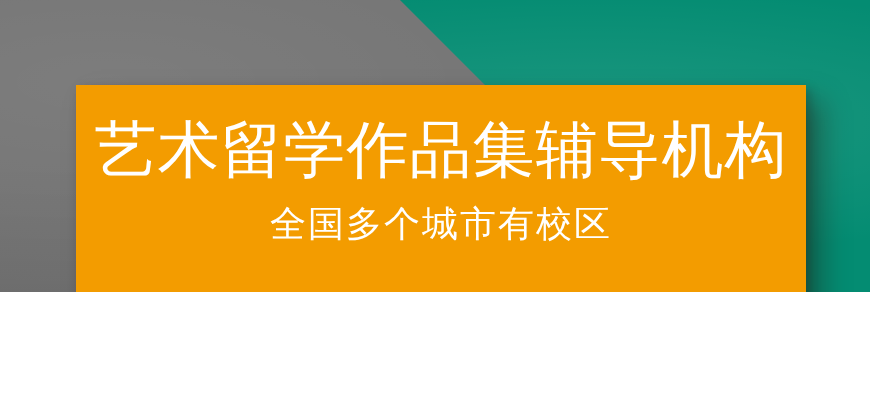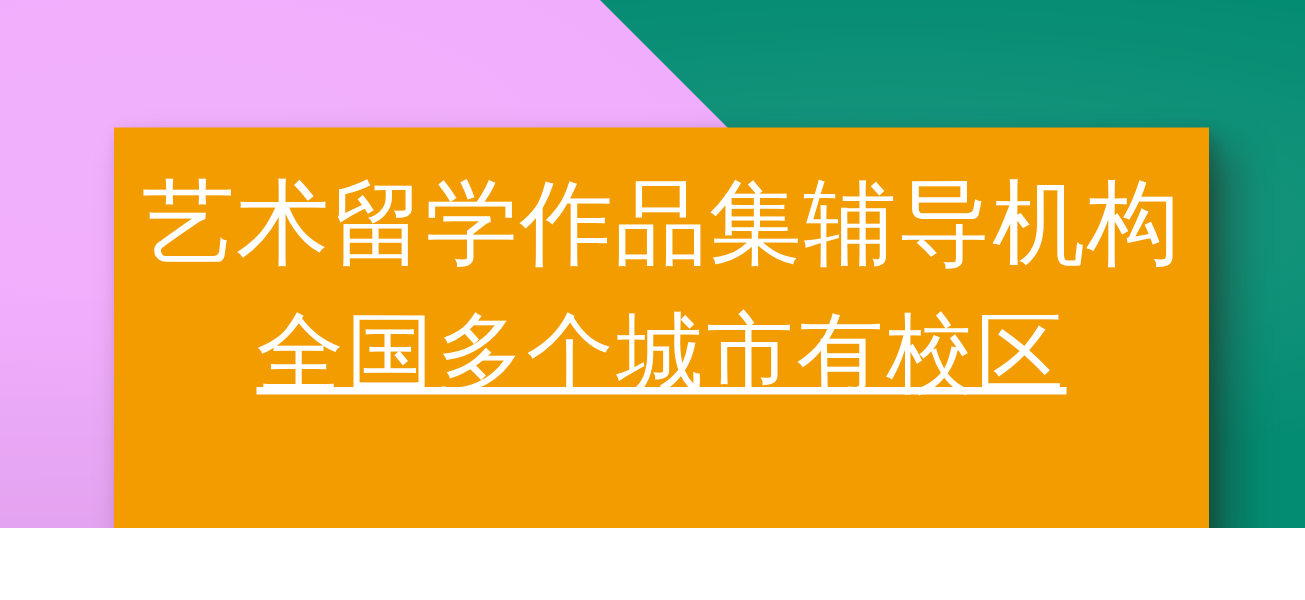--- a/index.html
+++ b/index.html
@@ -7,23 +7,23 @@
     padding: 0;
     background: #ffffff;
   }
   body {
     font-family: "Liberation Sans", "DejaVu Sans", sans-serif;
   }
 
   #banner {
     position: relative;
     width: 870px;
-    height: 352px;
+    height: 292px;
     overflow: hidden;
-    background: #f0abfc;
+    background: #737373;
   }
 
   
   #teal-wedge {
     position: absolute;
     inset: 0;
     background: #048c72;
     
     clip-path: polygon(400px 0px, 870px 0px, 870px 400px, 288px 400px, 348px 352px, 492px 92px);
   }
@@ -70,27 +70,26 @@
     font-size: 62px;
     line-height: 1.06;
     letter-spacing: 1px;
     color: #ffffff;
     font-weight: 400;
     white-space: nowrap;
   }
 
   #card-subtitle {
     margin: 22px 0 0 0;
-    font-size: 58px;
+    font-size: 36px;
     line-height: 1.08;
     letter-spacing: 2px;
     color: #ffffff;
     font-weight: 400;
     white-space: nowrap;
-    text-decoration: underline;
   }
 </style>
 </head>
 <body>
 
 <div id="banner">
 
   <div id="base-shade"></div>
 
   <div id="teal-wedge"></div>

